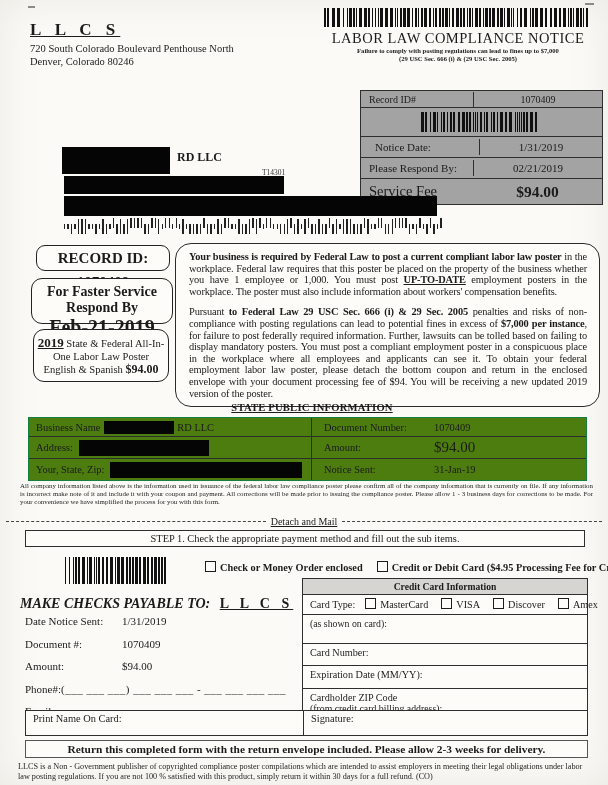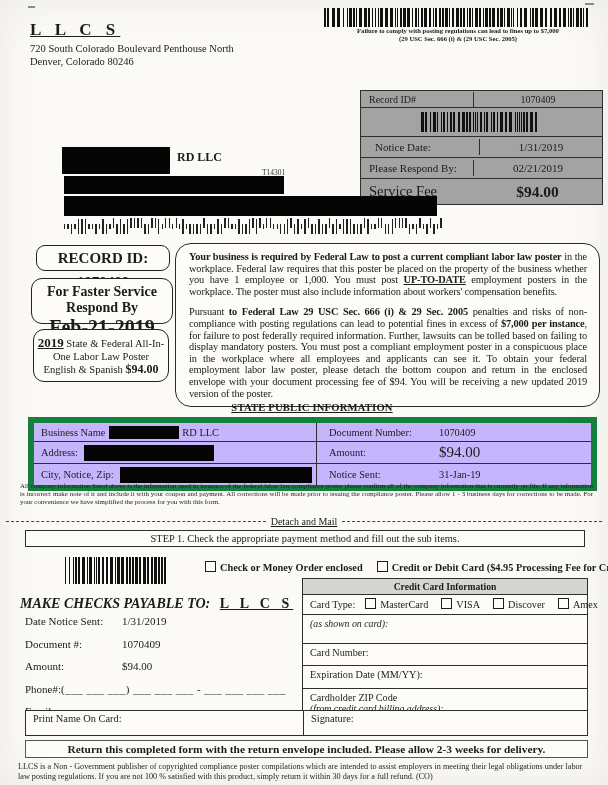--- a/index.html
+++ b/index.html
@@ -56,21 +56,21 @@
   
   .main-box{left:175px;top:243px;width:425px;box-sizing:border-box;border:1.6px solid #2b2b2b;
             border-radius:16px;padding:7px 12px 7px 13px;background:#fdfcf8;
             font-size:10.4px;line-height:11.6px;text-align:justify;letter-spacing:-0.15px;}
   .main-box p{margin:0 0 9px 0;}
   .main-box p:last-child{margin-bottom:0;}
   .u-bold{font-weight:bold;text-decoration:underline;}
 
   
   .state-head{left:0;top:402px;width:624px;text-align:center;font-size:10.6px;font-weight:bold;text-decoration:underline;letter-spacing:.2px;}
-  .state-table{left:28px;top:417px;width:557px;border:6px solid #15803d;background:#c4b5fd;}
+  .state-table{left:28px;top:417px;width:557px;border:1px solid #15803d;background:#4d7c0f;}
   .st-row{display:flex;border-top:1px solid #2e2e2e;min-height:18px;align-items:center;}
   .st-row:first-child{border-top:none;}
   .st-l{width:275px;padding:1px 0 1px 7px;font-size:10.4px;display:flex;align-items:center;}
   .st-r{flex:1;border-left:1px solid #2e2e2e;padding:1px 0 1px 12px;font-size:10.4px;display:flex;align-items:center;align-self:stretch;}
   .st-r .rl{width:110px;}
   .st-amount{font-size:15px;}
   .rd{display:inline-block;background:#050505;}
 
   .small-print{left:20px;top:482px;width:573px;font-size:6.9px;line-height:8.2px;color:#222;text-align:justify;}
 
@@ -95,21 +95,21 @@
   .email-line{display:inline-block;width:155px;border-bottom:1px solid #333;height:11px;margin-left:4px;}
 
   
   .cc-box{left:302px;top:578px;width:286px;box-sizing:border-box;border:1.2px solid #2e2e2e;background:#fdfcf9;}
   .cc-head{background:#d7d5d1;border-bottom:1px solid #2e2e2e;text-align:center;font-size:9.6px;font-weight:bold;padding:2px 0;}
   .cc-row{border-top:1px solid #2e2e2e;padding:3px 0 3px 7px;font-size:10.2px;line-height:11.5px;}
   .cc-row:nth-child(2){border-top:none;}
   .cc-types{display:flex;gap:0;white-space:nowrap;align-items:center;}
   .cc-types .tl{margin-right:10px;}
   .cc-types .opt{margin-right:13px;}
-  .cc-sub{font-size:9.8px;font-style:italic;}
+  .cc-sub{font-size:9.8px;}
 
   
   .sig-row{left:25px;top:710px;width:563px;display:flex;box-sizing:border-box;border:1.2px solid #2e2e2e;height:26px;background:#fdfcf9;}
   .sig-row .cell{font-size:10.4px;padding:2px 0 0 7px;box-sizing:border-box;}
   .sig-row .c1{width:277px;}
   .sig-row .c2{flex:1;border-left:1.2px solid #2e2e2e;}
 
   .return-box{left:25px;top:740px;width:563px;box-sizing:border-box;border:1px solid #555;
               text-align:center;font-weight:bold;font-size:11.4px;padding:2px 0;background:#fdfcf9;}
   .footer-note{left:18px;top:762px;width:577px;font-size:8.2px;line-height:10px;color:#1f1f1f;}
@@ -199,20 +199,21 @@
         <div style="width: 2px; margin-right: 2px;"></div>
         <div style="width: 3px; margin-right: 2px;"></div>
         <div style="width: 1px; margin-right: 1px;"></div>
         <div style="width: 2px; margin-right: 1px;"></div>
         <div style="width: 1px; margin-right: 2px;"></div>
         <div style="width: 3px; margin-right: 1px;"></div>
         <div style="width: 2px; margin-right: 1px;"></div>
         <div style="width: 1px; margin-right: 2px;"></div>
         <div style="width: 2px; margin-right: 3px;"></div>
       </div>
+    <div class="notice-title">LABOR LAW COMPLIANCE NOTICE</div>
     <div class="notice-sub">Failure to comply with posting regulations can lead to fines up to $7,000</div>
     <div class="notice-sub">(29 USC Sec. 666 (i) &amp; (29 USC Sec. 2005)</div>
   </div>
 
   <div class="abs rec-table">
     <div class="rec-row" style="height:16px;">
       <div class="rec-l">Record ID#</div>
       <div class="rec-r">1070409</div>
     </div>
     <div class="rec-row nodiv">
@@ -418,21 +419,21 @@
           <span>Address:</span>
           <span class="rd" style="width:130px;height:16px;margin-left:6px;"></span>
         </div>
       <div class="st-r">
           <span class="rl">Amount:</span>
           <span class="st-amount">$94.00</span>
         </div>
     </div>
     <div class="st-row" style="min-height:21px;">
       <div class="st-l">
-          <span>City, Notice, Zip:</span>
+          <span>Your, State, Zip:</span>
           <span class="rd" style="width:192px;height:16px;margin-left:6px;"></span>
         </div>
       <div class="st-r">
           <span class="rl">Notice Sent:</span>
           <span>31-Jan-19</span>
         </div>
     </div>
   </div>
   <div class="abs small-print">All company information listed above is the information used in issuance of the federal labor law compliance poster please confirm all of the company information that is currently on file.  If any information is incorrect make note of it and include it with your coupon and payment.  All corrections will be made prior to issuing the compliance poster.  Please allow 1 - 3 business days for corrections to be made. For your convenience we have simplified the process for you with this form.</div>
 

